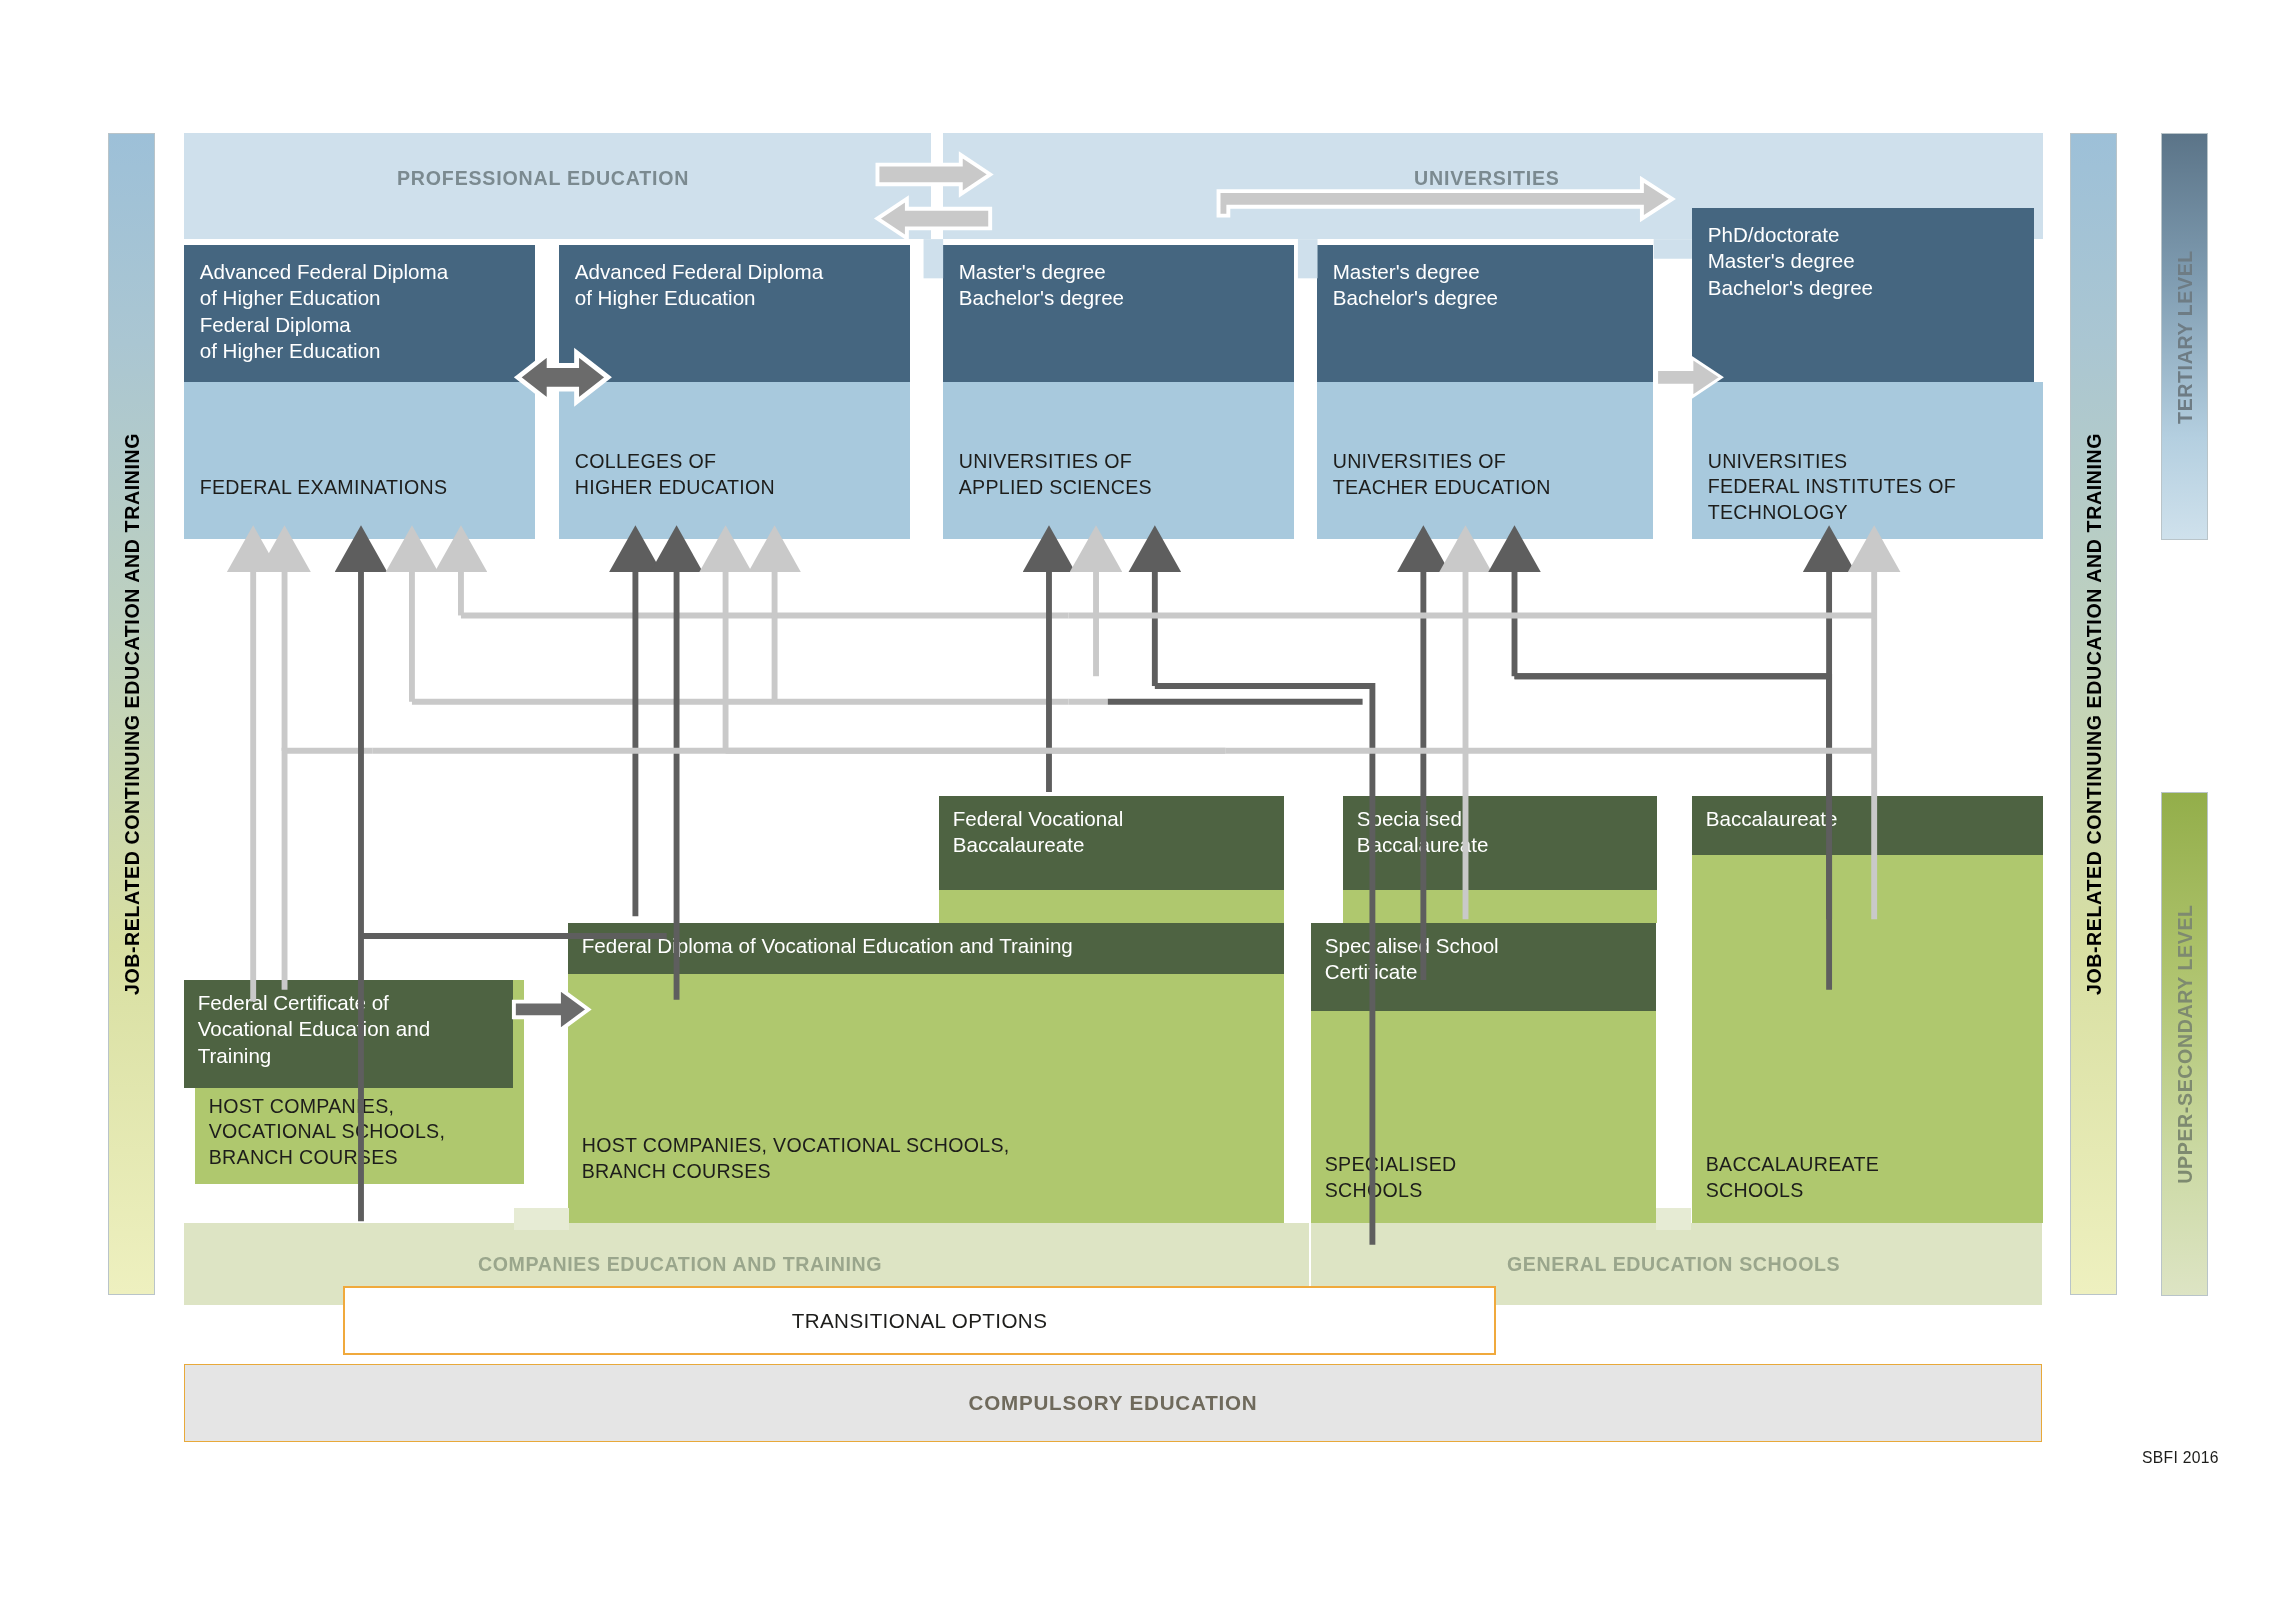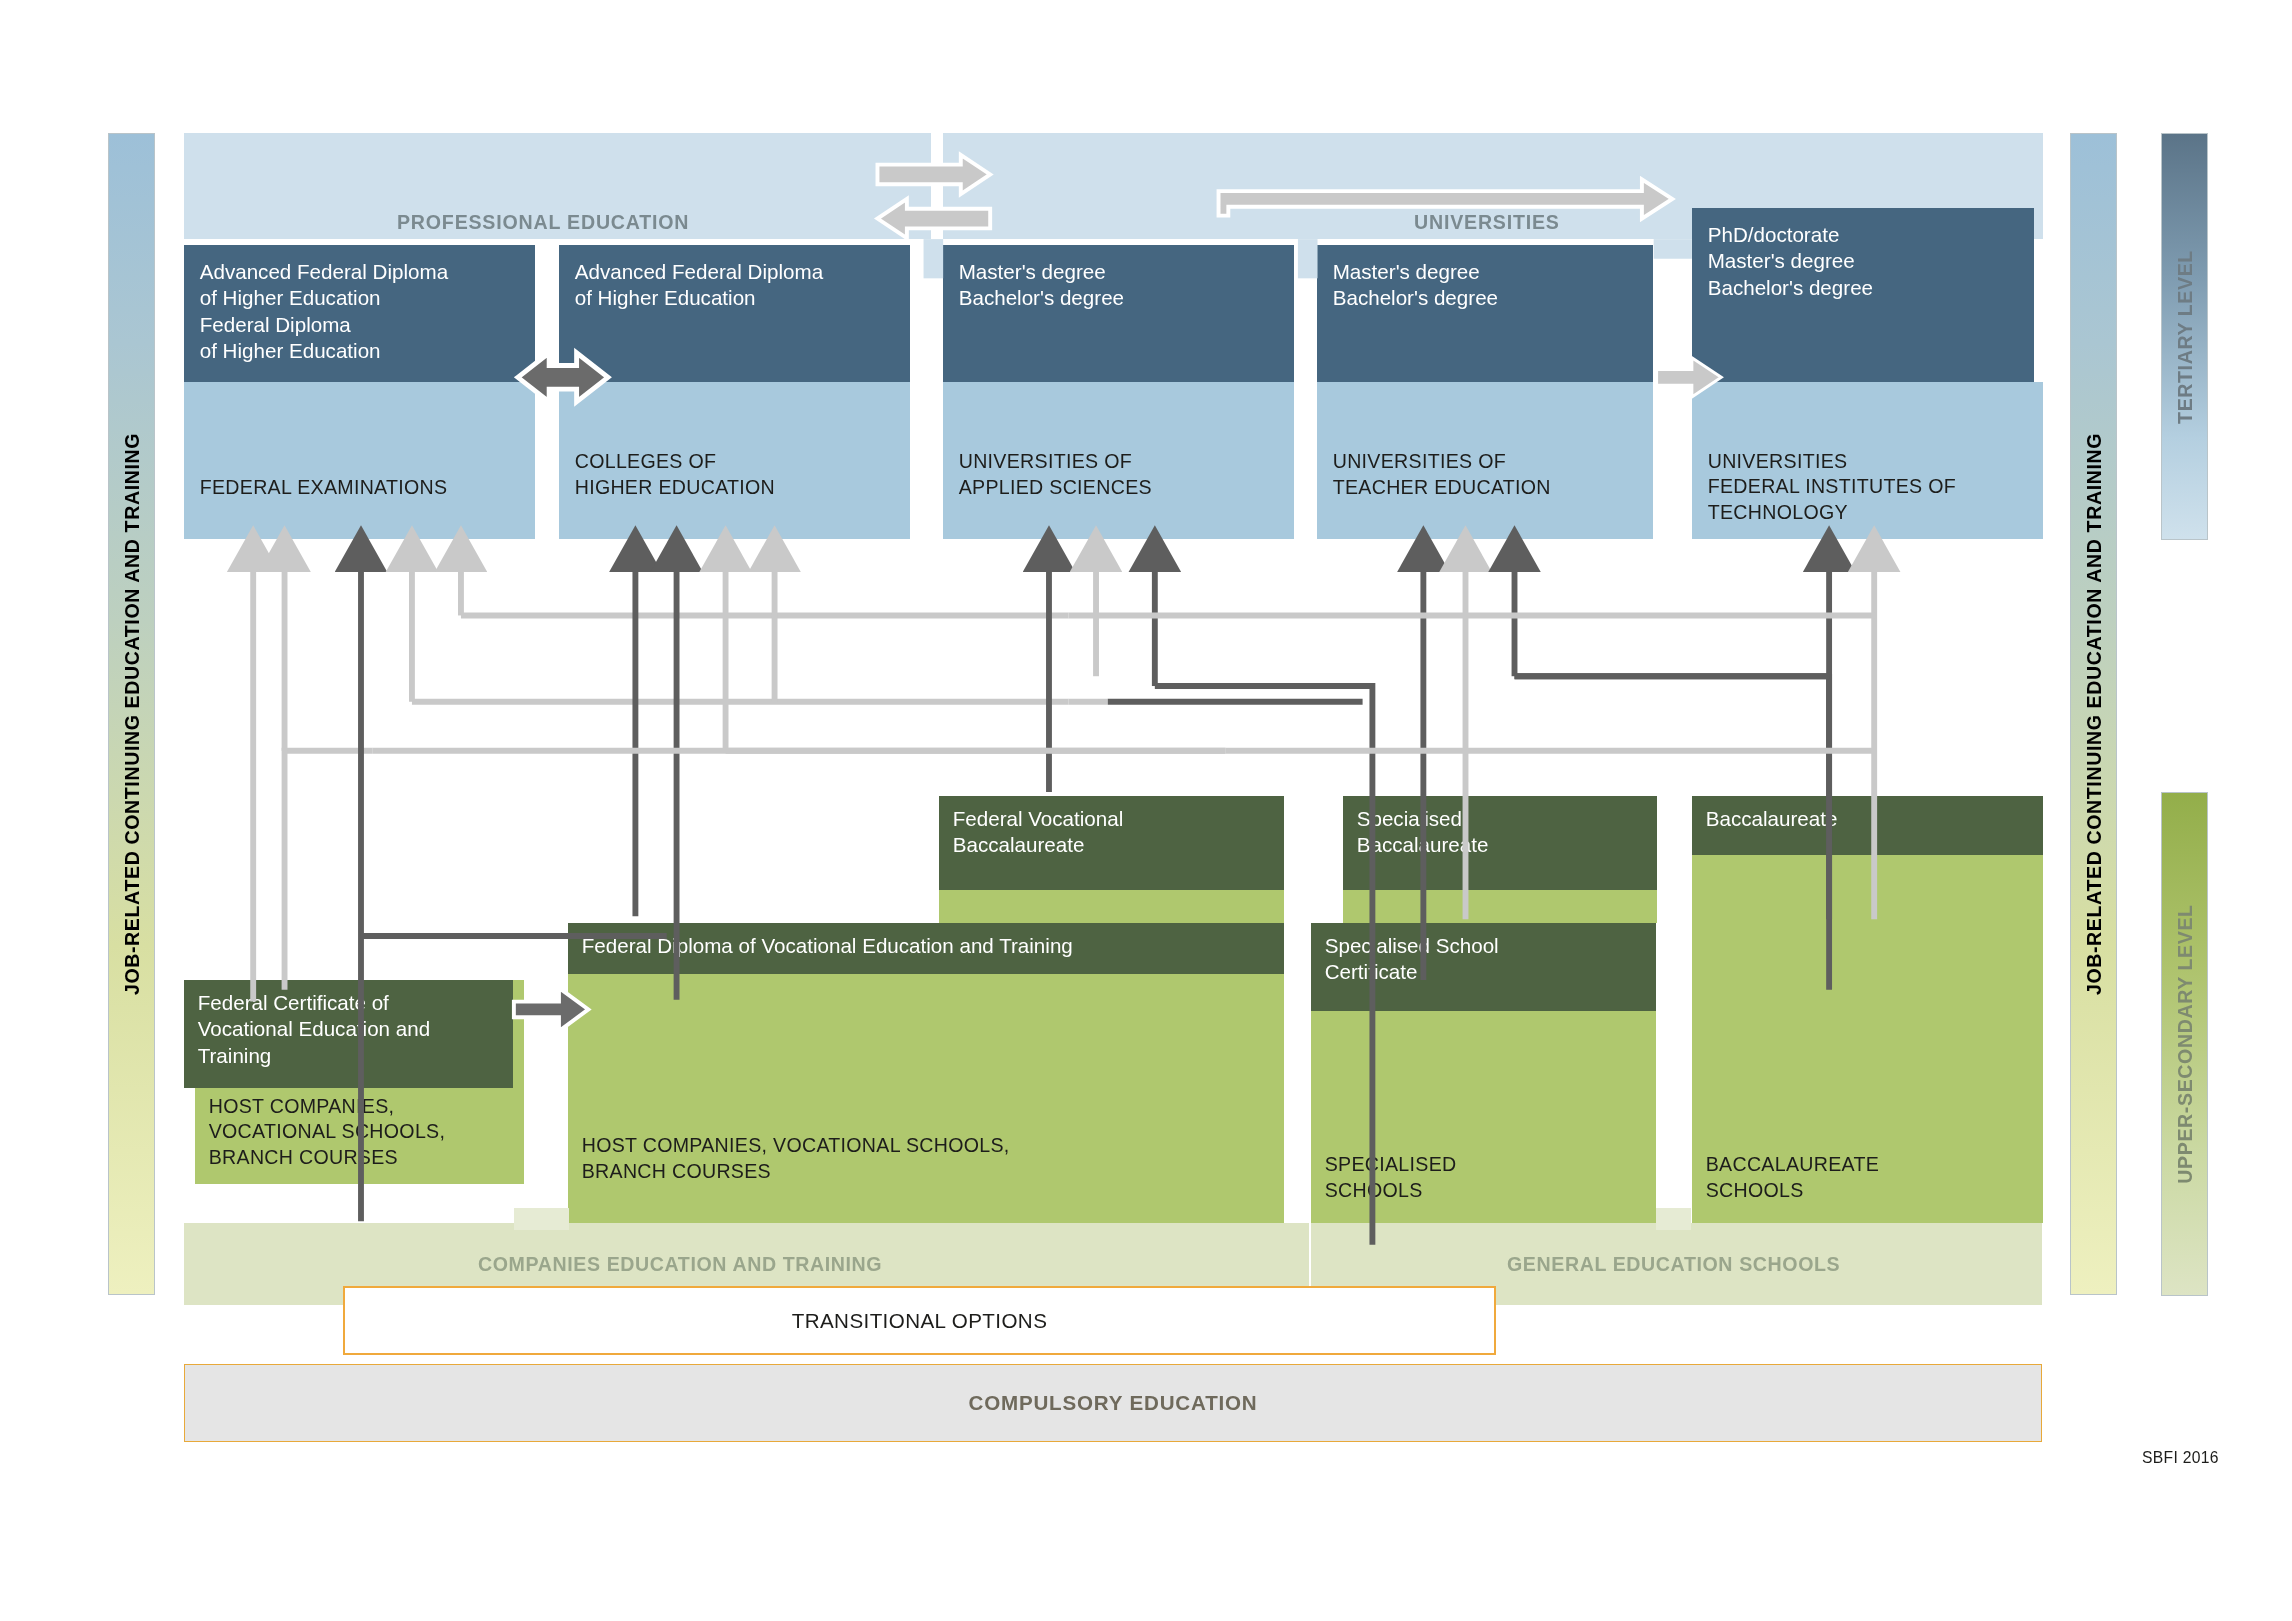--- a/index.html
+++ b/index.html
@@ -29,21 +29,20 @@
 
   
   .band-tertiary{background:#cfe0ec;}
   .band-title{
     position:absolute;
     font-size:19.6px;
     font-weight:700;
     color:#7b8a90;
     letter-spacing:0.8px;
     white-space:nowrap;
-    margin-top:44px;
   }
 
   .box-dark{background:#456680;color:#ffffff;}
   .box-light{background:#a8c9dd;color:#1d1d1b;}
   .box-dkgreen{background:#4e6342;color:#ffffff;}
   .box-ltgreen{background:#afc86e;color:#1d1d1b;}
 
   .boxtext{
     position:absolute;
     font-size:20.6px;

